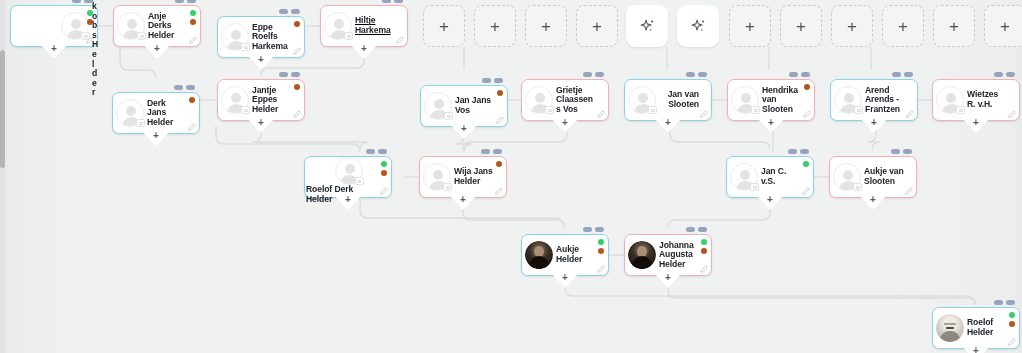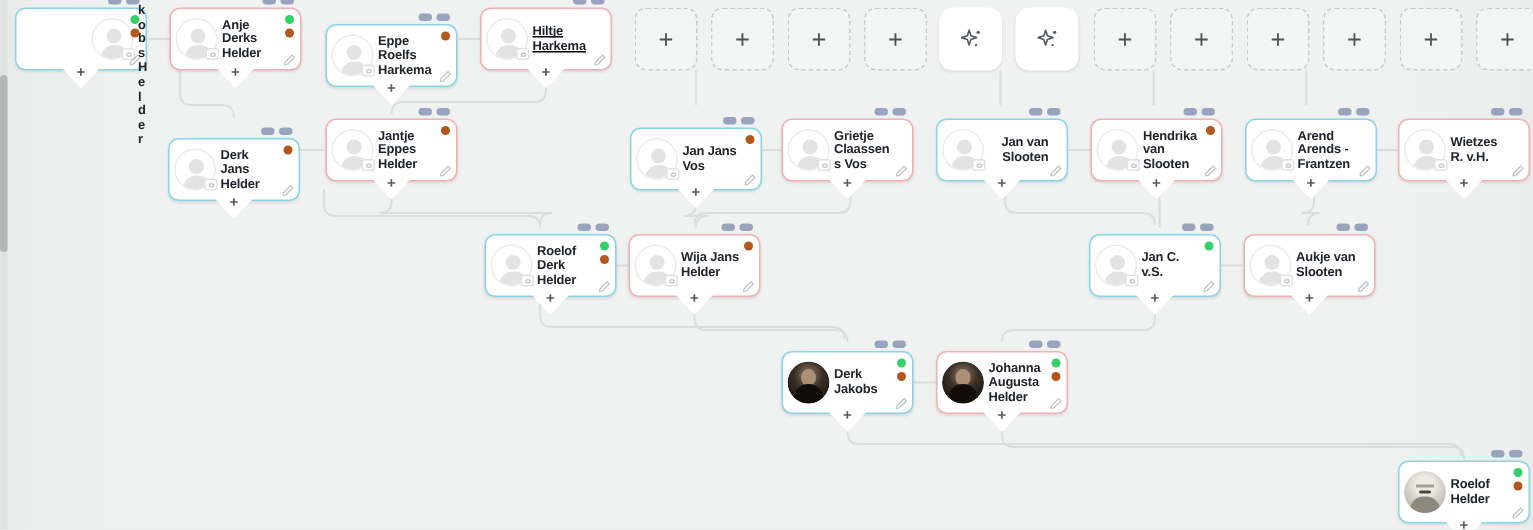--- a/index.html
+++ b/index.html
@@ -370,21 +370,21 @@
           <div class="cam"></div>
         </div>
         <div class="name">Wietzes R. v.H.</div>
         <svg class="pencil" viewBox="0 0 16 16">
           <path d="M11.5 1.5 L14.5 4.5 L5 14 L1.5 14.5 L2 11 Z" fill="none" stroke="#6f7276" stroke-width="1.6"></path>
         </svg>
         <div class="plustab">
           <span>+</span>
         </div>
       </div>
-      <div class="card" style="left: 323px; top: 156px;">
+      <div class="card" style="left: 304px; top: 156px; flex-direction: column;">
         <div class="grip">
           <i></i>
           <i></i>
         </div>
         <div class="av">
           <div class="ring">
             <div class="head"></div>
             <div class="body"></div>
           </div>
           <div class="cam"></div>
@@ -473,21 +473,21 @@
           <i></i>
         </div>
         <div class="av photo">
           <div class="ring">
             <div class="ph" style="background:radial-gradient(circle at 50% 32%, #6b5a4a 0 18%, #3a2f26 40%, #241c16 70%, #16110d 100%)">
               <div style="position:absolute;left:9px;top:5px;width:10px;height:11px;border-radius:50% 50% 45% 45%;background:#b79a7e;opacity:.85"></div>
               <div style="position:absolute;left:4px;top:15px;width:20px;height:14px;border-radius:10px 10px 0 0;background:#120d09"></div>
             </div>
           </div>
         </div>
-        <div class="name">Derk Jakobs</div>
+        <div class="name">Aukje Helder</div>
         <div class="dots">
           <div class="dot green"></div>
           <div class="dot orange"></div>
         </div>
         <svg class="pencil" viewBox="0 0 16 16">
           <path d="M11.5 1.5 L14.5 4.5 L5 14 L1.5 14.5 L2 11 Z" fill="none" stroke="#6f7276" stroke-width="1.6"></path>
         </svg>
         <div class="plustab">
           <span>+</span>
         </div>

